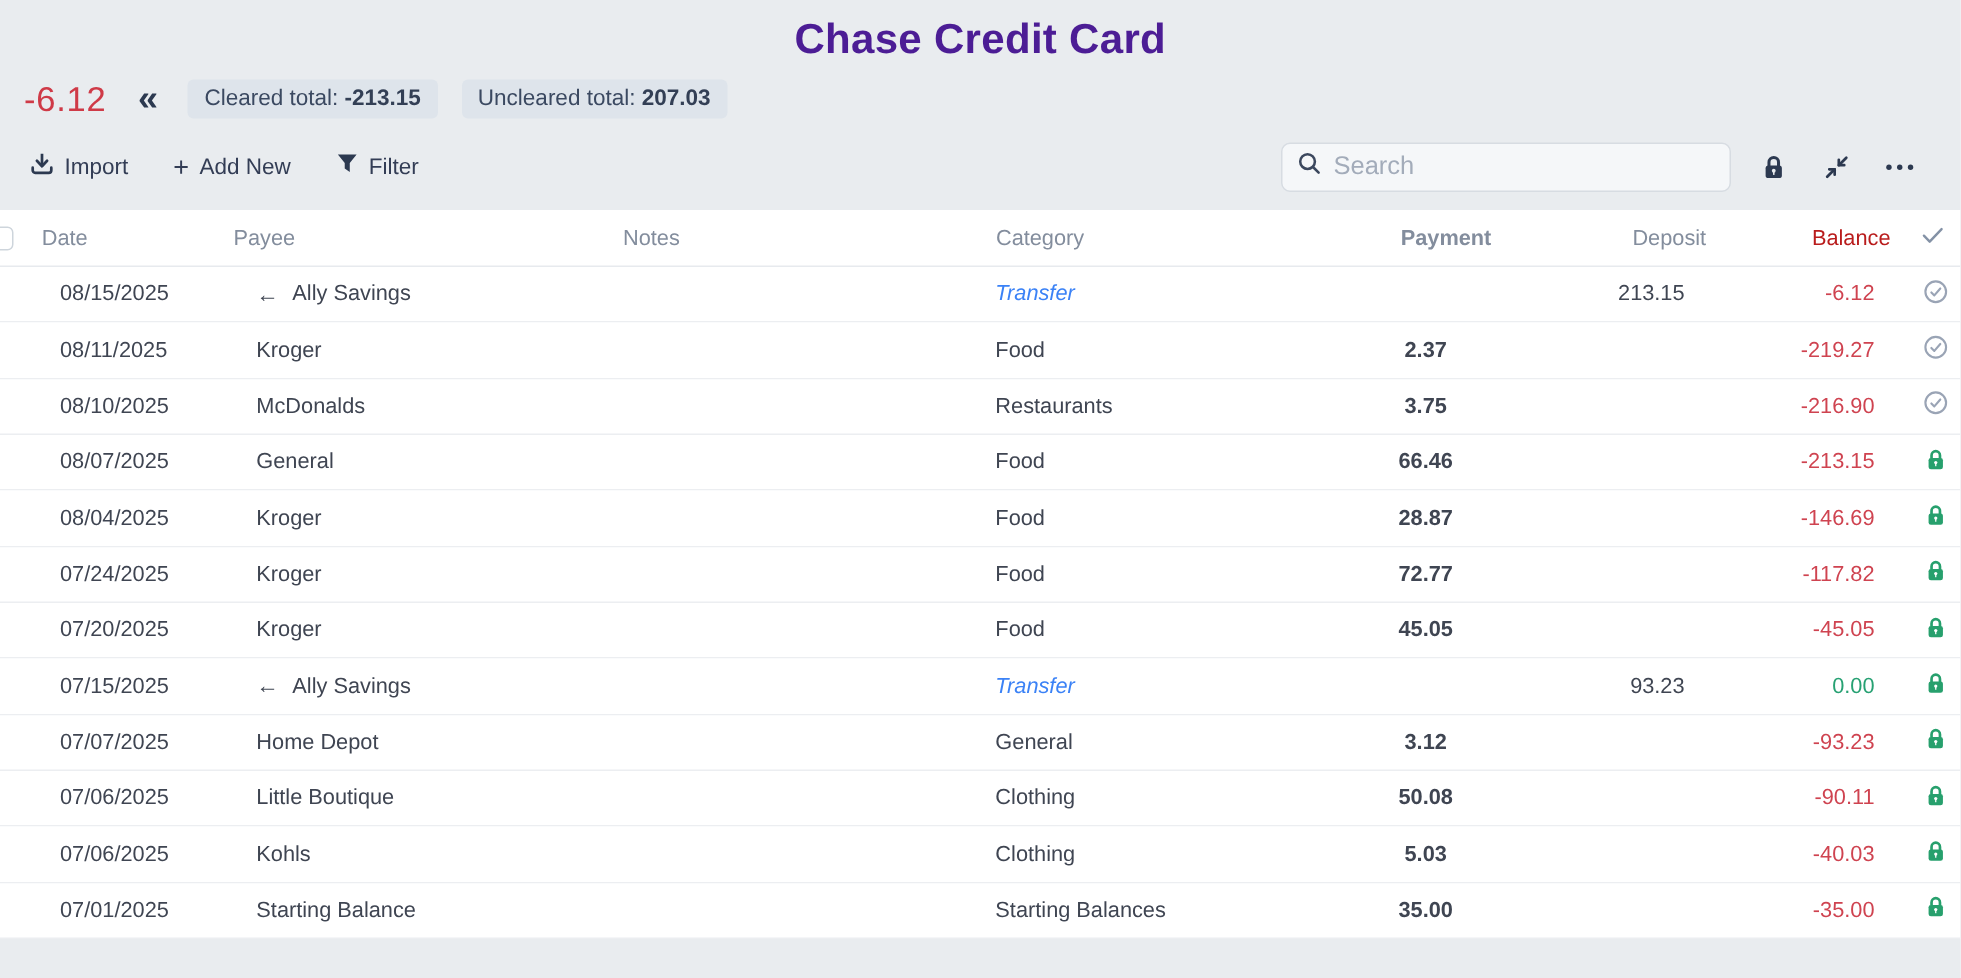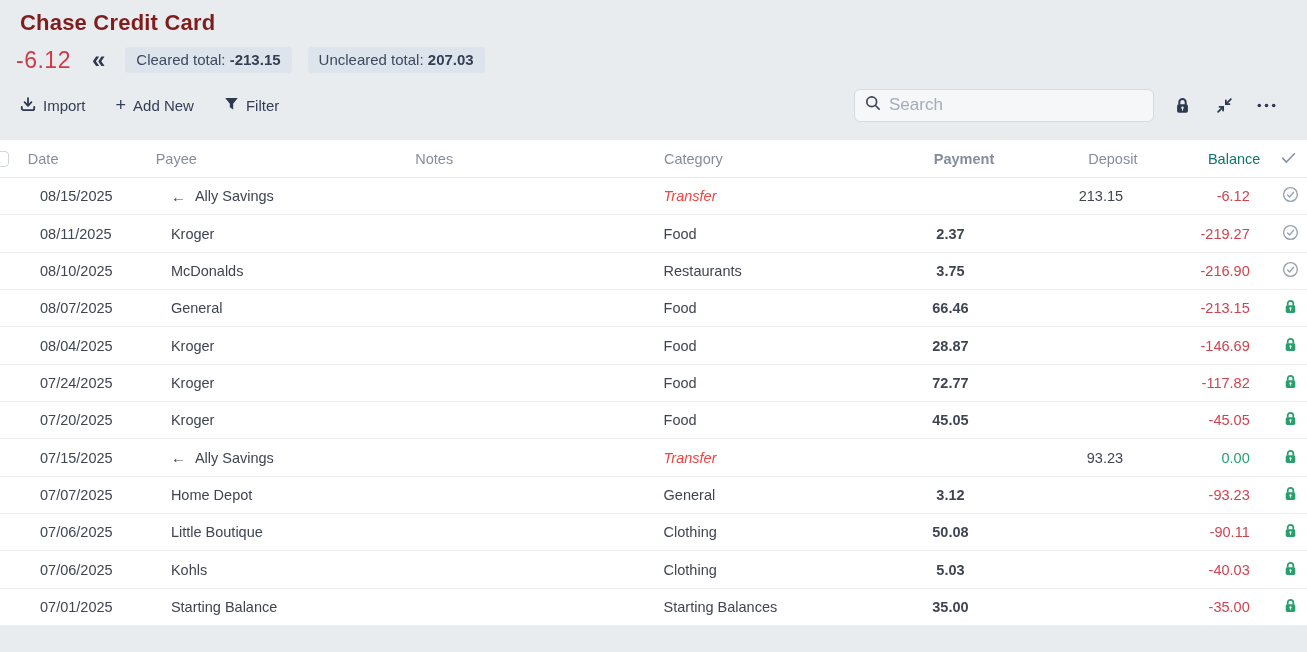--- a/index.html
+++ b/index.html
@@ -2,21 +2,21 @@
 <html><head>
 <meta charset="utf-8">
 <style>
   * { margin:0; padding:0; box-sizing:border-box; }
   html,body { background:#e9ecef; }
   body { font-family:"Liberation Sans", sans-serif; }
   .page { width:1307px; height:652px; background:#e9ecef; position:relative; overflow:hidden; }
 
   
   .page-header { padding:10px 20px 0 16px; }
-  .account-title { font-size:22px; font-weight:700; color:#7f1d1d; padding-left:4px; letter-spacing:.2px; }
+  .account-title { font-size:28px; font-weight:700; color:#4c1d95; padding-left:4px; letter-spacing:.2px;text-align:center; }
   .balance-row { display:flex; align-items:center; margin-top:9px; height:30px; }
   .account-balance { font-size:23px; color:#cf3a47; letter-spacing:.5px; }
   .collapse-chevrons { font-size:24px; color:#2c3950; margin-left:21px; font-weight:700; cursor:pointer; line-height:1; }
   .badges { display:flex; gap:16px; margin-left:20px; }
   .badge { background:#dee4eb; color:#3b4961; border-radius:4px; padding:4px 11px 5px; font-size:15px; cursor:pointer; white-space:nowrap; }
   .badge b { font-weight:700; color:#333f55; }
 
   
   .toolbar { display:flex; align-items:center; margin-top:13px; padding:0 20px 0 20px; height:34px; }
   .tb-btn { display:flex; align-items:center; gap:7px; color:#333d55; font-size:15px; cursor:pointer; margin-right:30px; }
@@ -36,21 +36,21 @@
   .c-payee { width:250px; padding-left:7px; display:flex; align-items:center; }
   .c-notes { width:250px; padding-left:7px;margin-left:12px; }
   .c-cat { width:256px; padding-left:8px; }
   .c-pay { width:120px; text-align:center; padding-right:10px;font-weight:bold; }
   .c-dep { width:120px; text-align:right; padding-right:10px; }
   .c-bal { width:124px; text-align:right; padding-right:10px; color:#cf4350; }
   .c-status { width:37px; display:flex; justify-content:center; align-items:center; }
   .hdr-checkbox { position:absolute; left:-7px; top:50%; margin-top:-8px; width:16px; height:16px; border:1.5px solid #ced5dc; border-radius:4px; background:#fff; cursor:pointer; }
   .transfer-arrow { display:none; margin-right:9px; color:#3f4552; font-size:15px; }
   .is-transfer .transfer-arrow { display:inline; }
-  .is-transfer .c-cat { font-style:italic; color:#ef4444; }
+  .is-transfer .c-cat { font-style:italic; color:#3b82f6; }
   .bal-green .c-bal { color:#27a173; }
   .cell-click { cursor:pointer; }
 </style>
 </head>
 <body>
 
 <div class="page">
 
   <div class="page-header">
     <div class="account-title">Chase Credit Card</div>
@@ -129,21 +129,21 @@
     <div class="thead">
       <div class="c-check">
           <span class="hdr-checkbox"></span>
         </div>
       <div class="c-date">Date</div>
       <div class="c-payee">Payee</div>
       <div class="c-notes">Notes</div>
       <div class="c-cat">Category</div>
       <div class="c-pay" style="color:#838d9d">Payment</div>
       <div class="c-dep">Deposit</div>
-      <div class="c-bal" style="color:#0f766e">Balance</div>
+      <div class="c-bal" style="color:#b91c1c">Balance</div>
       <div class="c-status">
         <span>
           <svg width="15" height="12" viewBox="0 0 14 11">
               <path d="M1.5 5.6l3.6 3.7L12.5 1.5" fill="none" stroke="#8492a6" stroke-width="1.5" stroke-linecap="round" stroke-linejoin="round"></path>
             </svg>
         </span>
       </div>
     </div>
     <div>
   <div class="trow st-cleared is-transfer">

